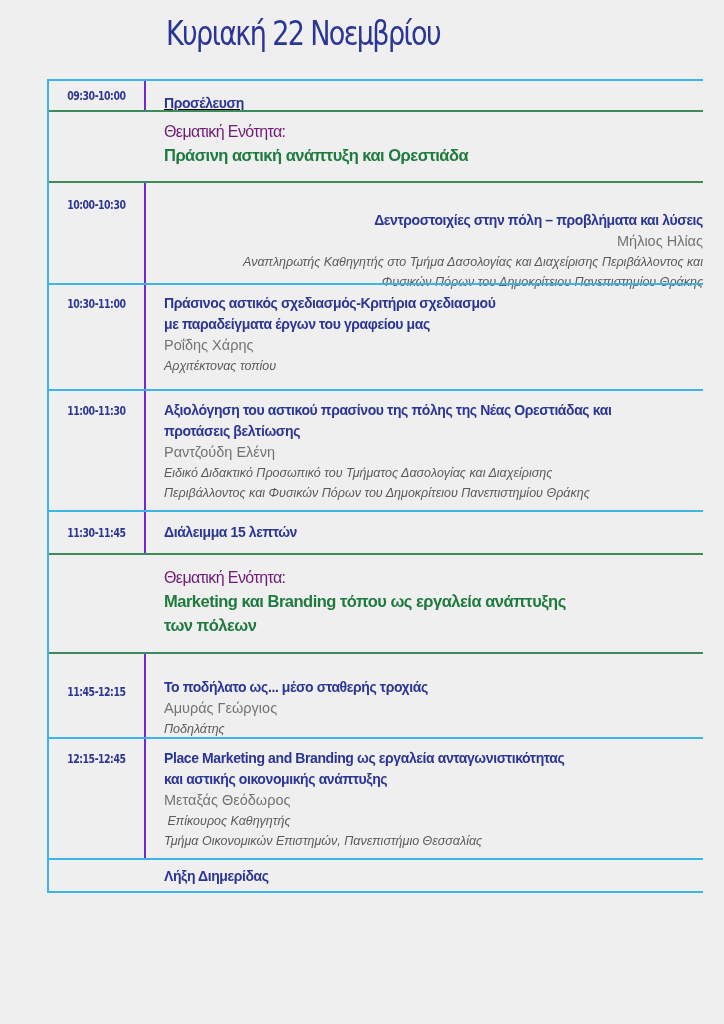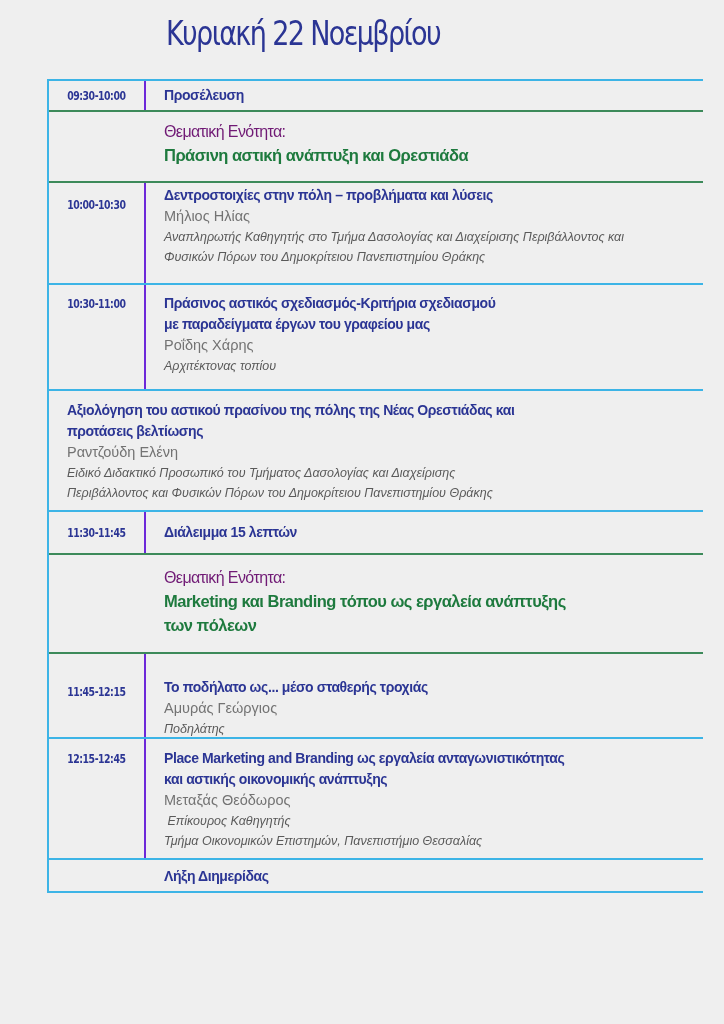--- a/index.html
+++ b/index.html
@@ -100,58 +100,61 @@
 <body>
 
 <div class="page-title">Κυριακή 22 Νοεμβρίου</div>
 
 <div class="table">
 
   <div class="row blue-top" style="height:31px;">
     <div class="time-cell" style="line-height:29px;">
       <span>09:30-10:00</span>
     </div>
-    <div class="content-cell" style="padding-top:4px;">
+    <div class="content-cell" style="padding-top:12px;text-decoration:underline;">
       <div class="talk-title">Προσέλευση</div>
     </div>
   </div>
 
   <div class="row green-top" style="height:71px;">
     <div class="time-cell empty"></div>
     <div class="content-cell" style="padding-top:9px;">
       <div class="theme-label">Θεματική Ενότητα:</div>
       <div class="theme-title">Πράσινη αστική ανάπτυξη και Ορεστιάδα</div>
     </div>
   </div>
 
   <div class="row green-top" style="height:102px;">
     <div class="time-cell" style="padding-top:14px;">
       <span>10:00-10:30</span>
     </div>
-    <div class="content-cell" style="padding-top:2px;">
+    <div class="content-cell" style="padding-top:27px;text-align:right;">
       <div class="talk-title">Δεντροστοιχίες στην πόλη – προβλήματα και λύσεις</div>
       <div class="speaker">Μήλιος Ηλίας</div>
       <div class="affil">Αναπληρωτής Καθηγητής στο Τμήμα Δασολογίας και Διαχείρισης Περιβάλλοντος και</div>
       <div class="affil">Φυσικών Πόρων του Δημοκρίτειου Πανεπιστημίου Θράκης</div>
     </div>
   </div>
 
   <div class="row blue-top" style="height:106px;justify-content:space-between;">
     <div class="time-cell" style="padding-top:11px;">
       <span>10:30-11:00</span>
     </div>
     <div class="content-cell" style="padding-top:8px;">
       <div class="talk-title">Πράσινος αστικός σχεδιασμός-Κριτήρια σχεδιασμού</div>
       <div class="talk-title">με παραδείγματα έργων του γραφείου μας</div>
       <div class="speaker">Ροΐδης Χάρης</div>
       <div class="affil">Αρχιτέκτονας  τοπίου</div>
     </div>
   </div>
 
   <div class="row blue-top" style="height:121px;">
+    <div class="time-cell" style="padding-top:12px;">
+      <span>11:00-11:30</span>
+    </div>
     <div class="content-cell" style="padding-top:9px;">
       <div class="talk-title">Αξιολόγηση του αστικού πρασίνου της πόλης της Νέας Ορεστιάδας και</div>
       <div class="talk-title">προτάσεις βελτίωσης</div>
       <div class="speaker">Ραντζούδη Ελένη</div>
       <div class="affil">Ειδικό Διδακτικό Προσωπικό του Τμήματος Δασολογίας και Διαχείρισης</div>
       <div class="affil">Περιβάλλοντος και Φυσικών Πόρων του Δημοκρίτειου Πανεπιστημίου Θράκης</div>
     </div>
   </div>
 
   <div class="row blue-top" style="height:43px;">

